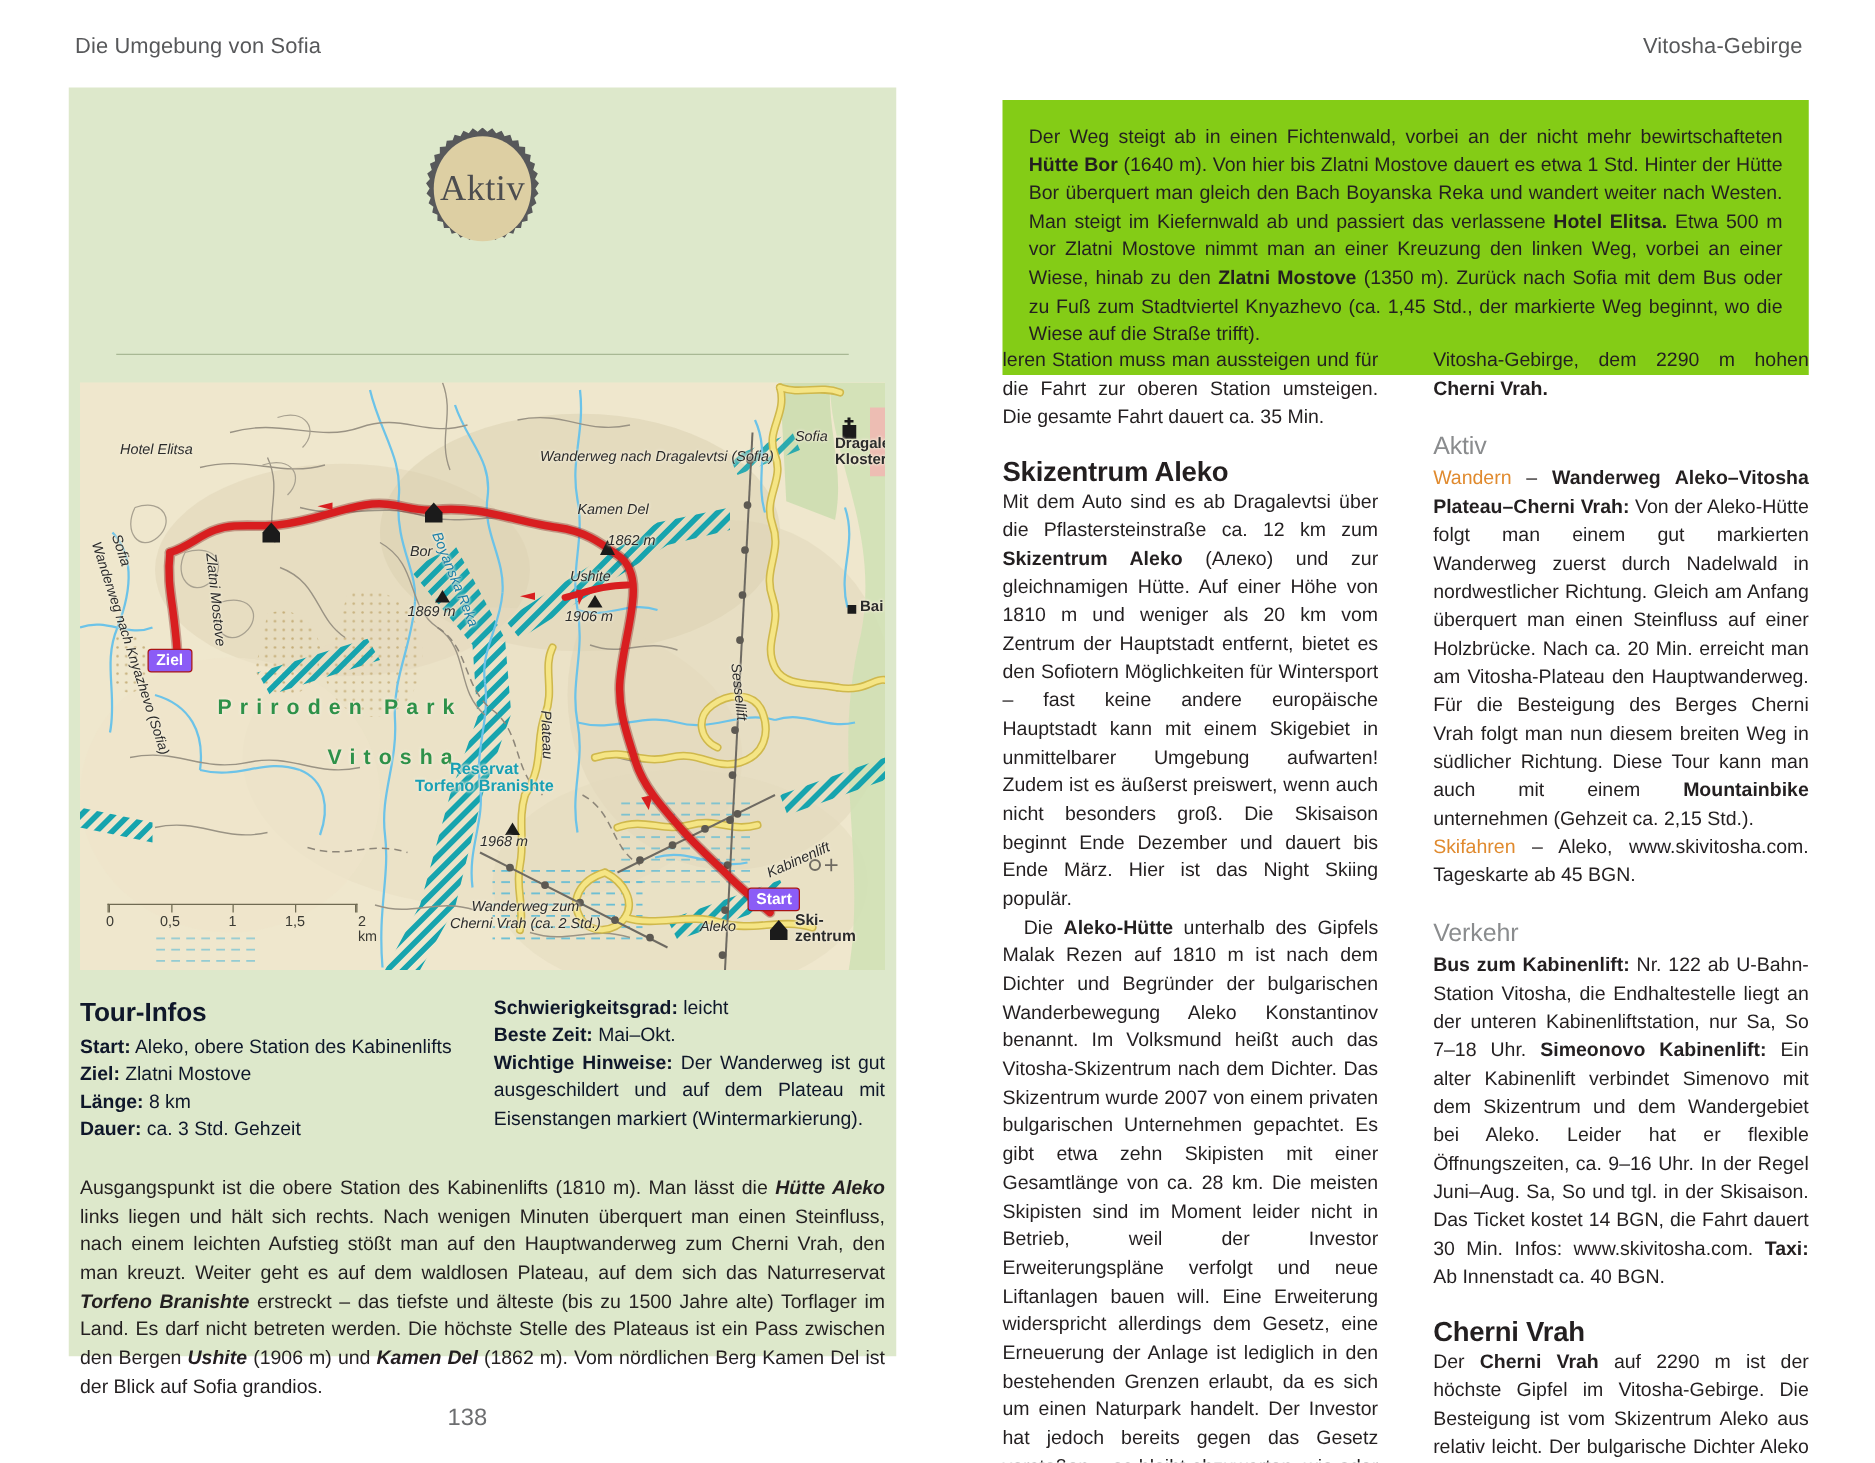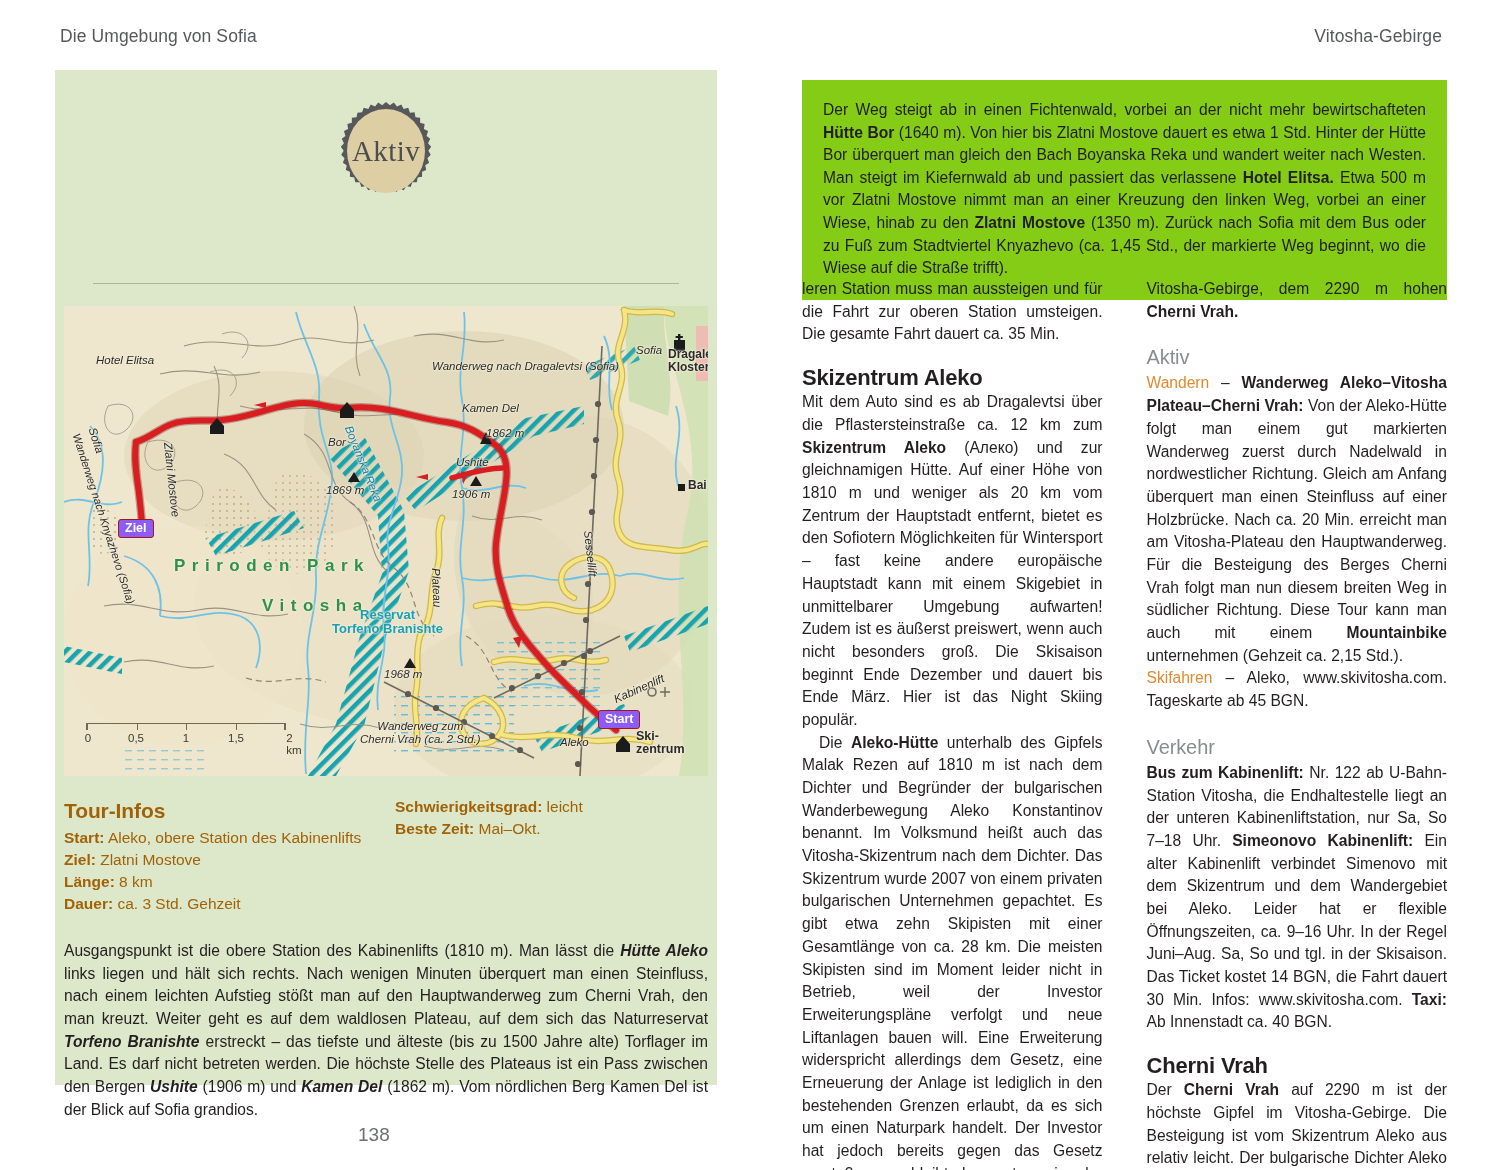--- a/index.html
+++ b/index.html
@@ -125,21 +125,21 @@
   .scalebar .bar { height: 7px; border: 1px solid #6f6a52; border-bottom: none; position: relative; }
   .scalebar .bar i { position: absolute; top: 0; bottom: 0; width: 1px; background: #6f6a52; }
   .scalebar .nums { position: relative; height: 16px; margin-top: 2px; }
   .scalebar .nums span {
     position: absolute; font-size: 11.5px; color: #3b3a33; transform: translateX(-50%);
     font-family: "Liberation Sans", sans-serif;
   }
 
   
   .tourinfos { position: absolute; left: 9px; top: 726px; width: 644px; display: flex; gap: 18px; }
-  .ti-col { width: 313px; font-size: 15.5px; line-height: 1.43; color: #a16207; }
+  .ti-col { width: 313px; font-size: 15.5px; line-height: 1.43; color: #0f172a; }
   .ti-h { font-size: 21px; font-weight: bold; margin-bottom: 1px; letter-spacing: -.1px; }
   .ti-col b { font-weight: bold; }
   .ti-just { text-align: justify; }
 
   .leadpara {
     position: absolute; left: 9px; top: 870px; width: 644px;
     font-size: 15.6px; line-height: 1.455; text-align: justify; color: #231f20;
   }
   .leadpara b { font-weight: bold; font-style: italic; }
 
@@ -463,20 +463,23 @@
             <b>Dauer:</b><span> ca. 3 Std. Gehzeit</span>
           </div>
         </div>
         <div class="ti-col">
           <div>
             <b>Schwierigkeitsgrad:</b><span> leicht</span>
           </div>
           <div>
             <b>Beste Zeit:</b><span> Mai–Okt.</span>
           </div>
+          <div class="ti-just">
+            <b>Wichtige Hinweise:</b><span> Der Wanderweg ist gut ausgeschildert und auf dem Plateau mit Eisenstangen markiert (Wintermarkierung).</span>
+          </div>
         </div>
       </div>
 
       <div class="leadpara">Ausgangspunkt ist die obere Station des Kabinenlifts (1810 m). Man lässt die <b>Hütte Aleko</b> links liegen und hält sich rechts. Nach wenigen Minuten überquert man einen Steinfluss, nach einem leichten Aufstieg stößt man auf den Hauptwanderweg zum Cherni Vrah, den man kreuzt. Weiter geht es auf dem waldlosen Plateau, auf dem sich das Naturreservat <b>Torfeno Branishte</b> erstreckt – das tiefste und älteste (bis zu 1500 Jahre alte) Torflager im Land. Es darf nicht betreten werden. Die höchste Stelle des Plateaus ist ein Pass zwischen den Bergen <b>Ushite</b> (1906 m) und <b>Kamen Del</b> (1862 m). Vom nördlichen Berg Kamen Del ist der Blick auf Sofia grandios.</div>
     </div>
 
     <div class="folio left">138</div>
   </div>
 
   <div class="page">

